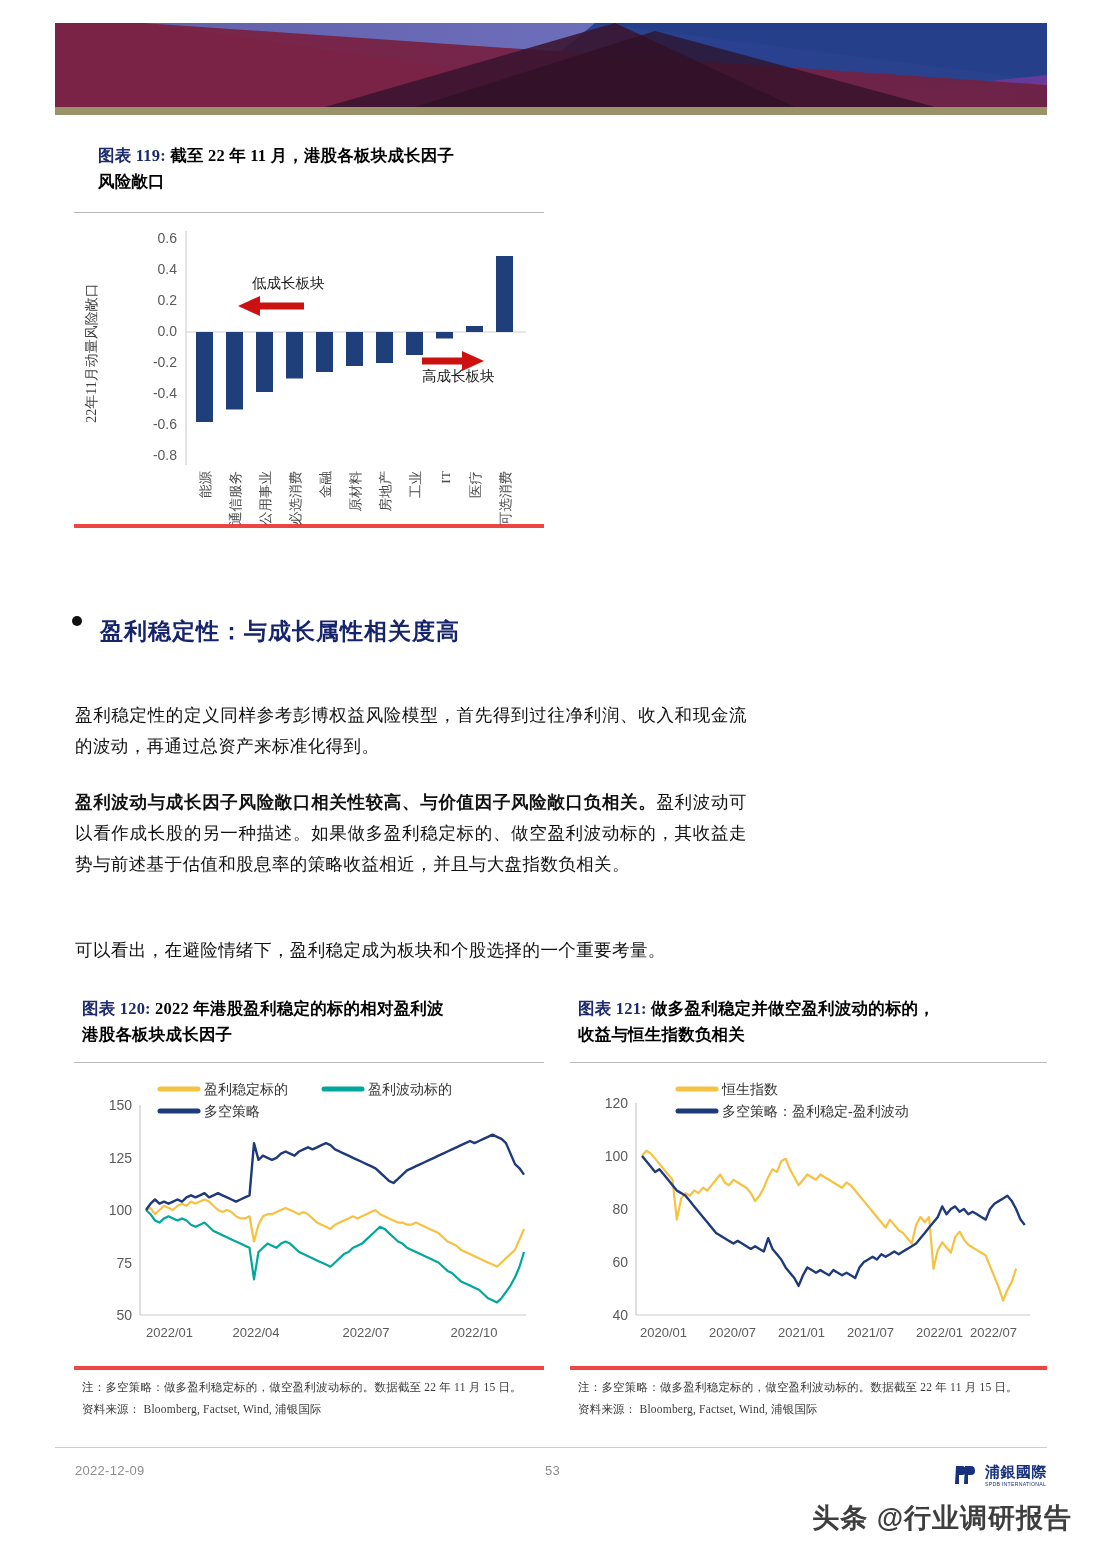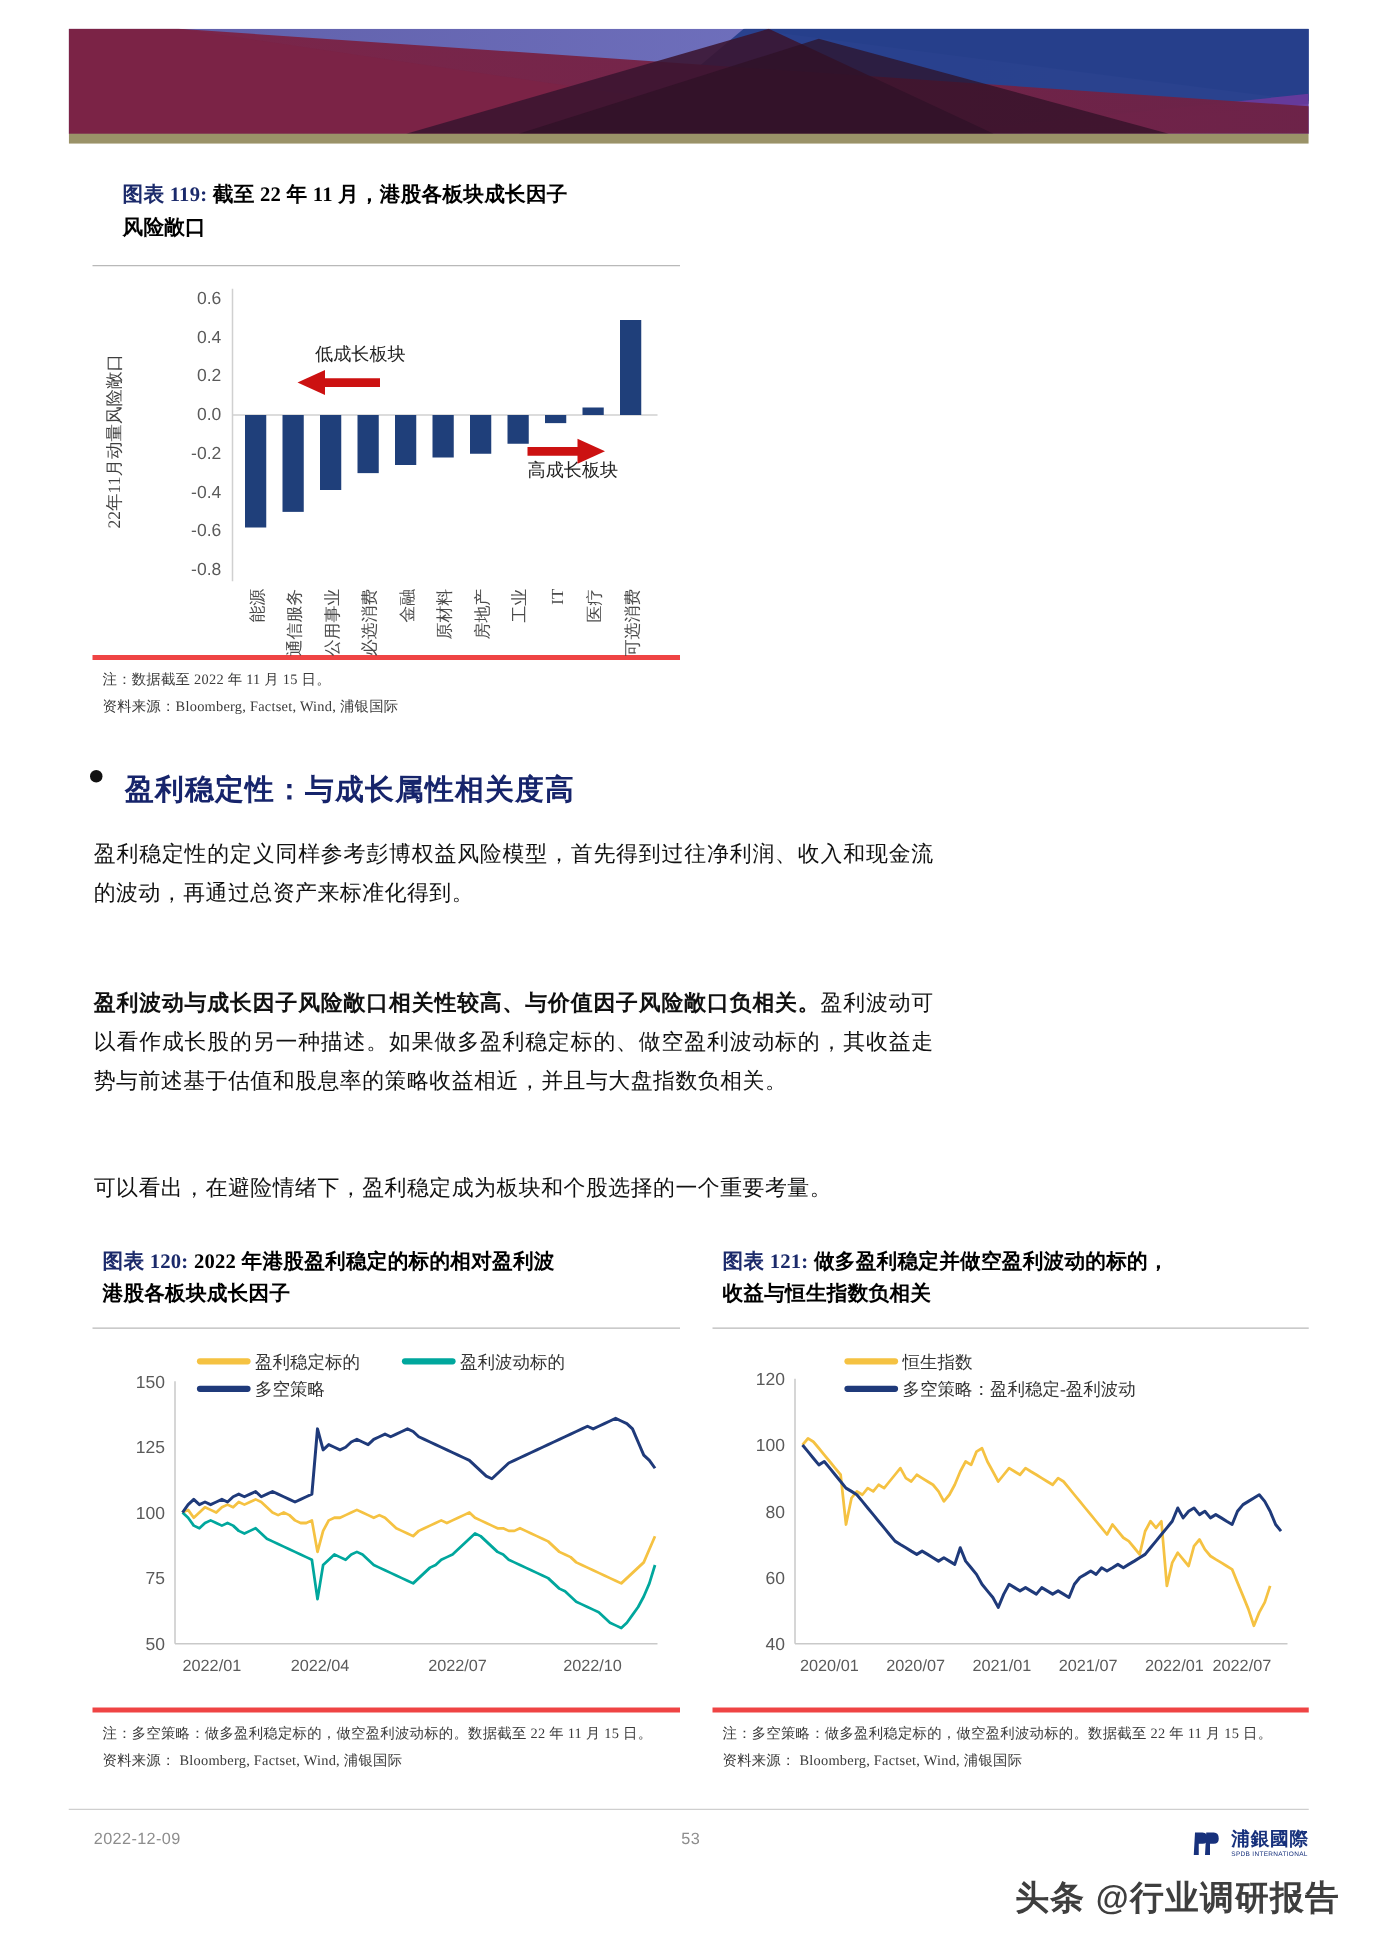--- a/index.html
+++ b/index.html
@@ -236,31 +236,27 @@
         <text class="cat-txt" transform="translate(286,258) rotate(-90)" text-anchor="end">原材料</text>
         <text class="cat-txt" transform="translate(316,258) rotate(-90)" text-anchor="end">房地产</text>
         <text class="cat-txt" transform="translate(346,258) rotate(-90)" text-anchor="end">工业</text>
         <text class="cat-txt" transform="translate(376,258) rotate(-90)" text-anchor="end">IT</text>
         <text class="cat-txt" transform="translate(406,258) rotate(-90)" text-anchor="end">医疗</text>
         <text class="cat-txt" transform="translate(436,258) rotate(-90)" text-anchor="end">可选消费</text>
       </g>
     </svg>
   </div>
 
-  <div class="note" style="left:82px; top:533px; width:470px;">
-    <div>注：数据截至 2022 年 11 月 15 日。</div>
-    <div>资料来源：Bloomberg, Factset, Wind, 浦银国际</div>
-  </div>
 
   <div class="sect-head" style="left:72px; top:616px;">
     <span class="bullet-dot"></span>
     <span>盈利稳定性：与成长属性相关度高</span>
   </div>
 
-  <div class="para" style="left:75px; top:668px; width:672px;">
+  <div class="para" style="left:75px; top:700px; width:672px;">
     <span>盈利稳定性的定义同样参考彭博权益风险模型，首先得到过往净利润、收入和现金流的波动，再通过总资产来标准化得到。</span>
   </div>
 
   <div class="para" style="left:75px; top:787px; width:672px;">
     <b>盈利波动与成长因子风险敞口相关性较高、与价值因子风险敞口负相关。</b><span>盈利波动可以看作成长股的另一种描述。如果做多盈利稳定标的、做空盈利波动标的，其收益走势与前述基于估值和股息率的策略收益相近，并且与大盘指数负相关。</span>
   </div>
 
   <div class="para" style="left:75px; top:935px; width:700px;">
     <span>可以看出，在避险情绪下，盈利稳定成为板块和个股选择的一个重要考量。</span>
   </div>

